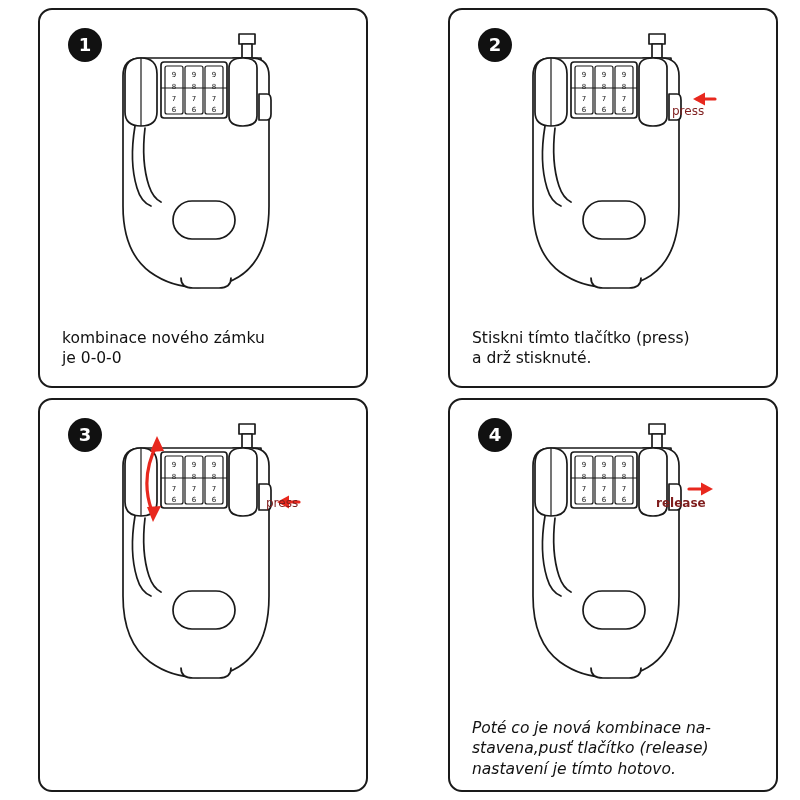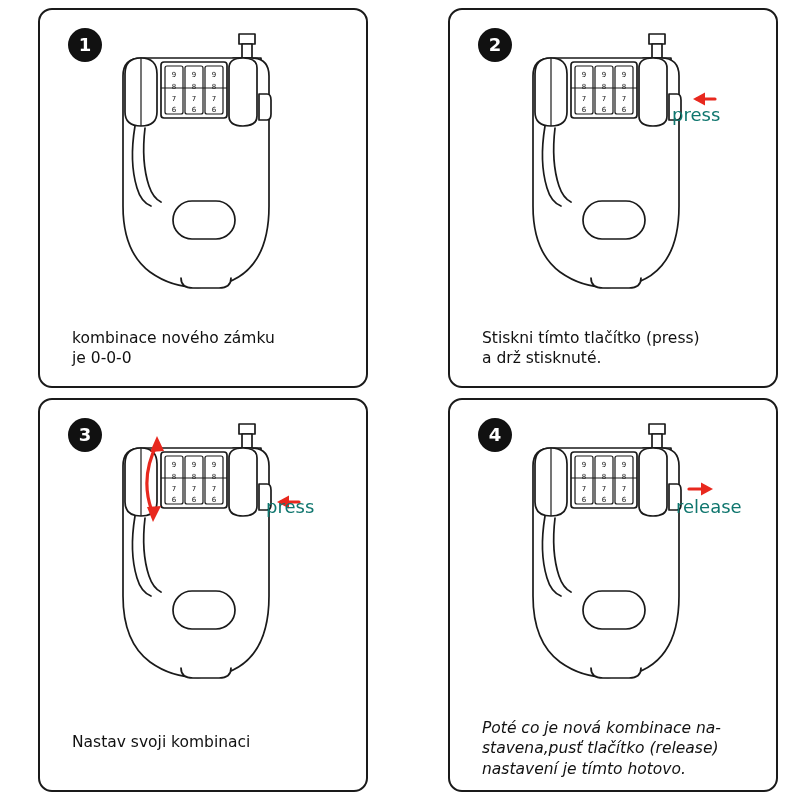--- a/index.html
+++ b/index.html
@@ -50,36 +50,36 @@
 
   .art {
     position: absolute;
     left: 50%;
     transform: translateX(-50%);
     top: 6px;
   }
 
   .caption {
     position: absolute;
-    left: 32px;
+    left: 22px;
     right: 14px;
     font-size: 15.5px;
     line-height: 1.32;
     color: #111111;
     white-space: pre-line;
   }
   .p1 .caption { top: 318px; }
   .p2 .caption { top: 318px; }
   .p3 .caption { top: 332px; }
   .p4 .caption { top: 318px; font-style: italic; }
 
   .anno {
     position: absolute;
-    font-size: 18px;
-    color: #0f766e;
+    font-size: 12px;
+    color: #7f1d1d;
     white-space: nowrap;
   }
 
   svg { display: block; }
   .ln { fill: none; stroke: #1a1a1a; stroke-width: 1.7; stroke-linejoin: round; stroke-linecap: round; }
   .ln-thin { fill: none; stroke: #1a1a1a; stroke-width: 1.2; }
   .wh { fill: #ffffff; }
   .dial-txt { font-family: "DejaVu Sans", sans-serif; font-size: 7px; fill: #111111; text-anchor: middle; }
   .red { fill: none; stroke: #e8281e; stroke-width: 3.2; stroke-linecap: round; stroke-linejoin: round; }
   .redfill { fill: #e8281e; }
@@ -234,21 +234,20 @@
         </g>
 
         <g>
           <path class="red" d="M246 96 h-18"></path>
           <path class="redfill" d="M224 96 l12 -6.5 v13 z"></path>
         </g>
       </svg>
     </div>
 
     <div class="anno" style="left:226px; top:96px;">press</div>
-    <div class="caption">Nastav svoji kombinaci</div>
   </div>
 
   <div class="panel p4">
     <div class="step-badge">4</div>
 
     <div class="art">
       <svg width="300" height="300" viewBox="0 0 300 300">
         <path class="ln wh" d="M186 18 h16 v10 h-16 z"></path>
         <path class="ln wh" d="M189 28 h10 v14 h-10 z"></path>
         <path class="ln wh" d="M180 42 h28 v10 h-28 z"></path>
@@ -281,19 +280,19 @@
         <rect class="ln wh" x="120" y="185" width="62" height="38" rx="19"></rect>
         <path class="ln wh" d="M128 262 q0 10 12 10 h26 q12 0 12 -10"></path>
 
         <g>
           <path class="red" d="M226 83 h16"></path>
           <path class="redfill" d="M250 83 l-12 -6.5 v13 z"></path>
         </g>
       </svg>
     </div>
 
-    <div class="anno" style="left:226px; top:96px;">release</div>
+    <div class="anno" style="left:206px; top:96px;font-weight:bold;">release</div>
     <div class="caption">Poté co je nová kombinace na-
 stavena,pusť tlačítko (release)
 nastavení je tímto hotovo.</div>
   </div>
 
 </div>
 
 </body></html>

